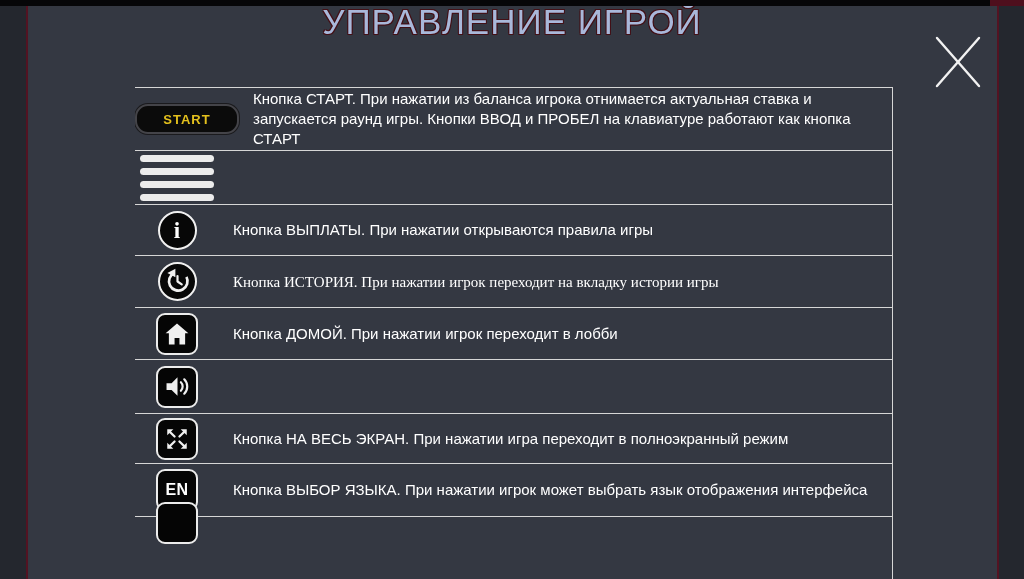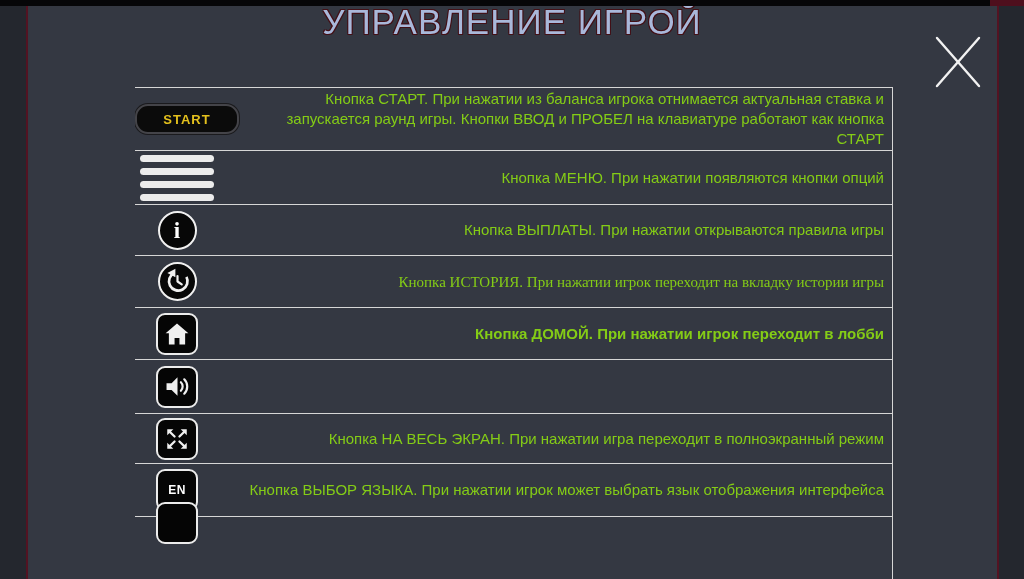--- a/index.html
+++ b/index.html
@@ -30,51 +30,51 @@
   }
   .table {
     position:absolute; left:135px; top:87px; width:758px; height:492px;
     border-right:1px solid #d6d6d6; overflow:hidden;
   }
   .row {
     display:flex; align-items:center; width:100%;
     border-top:1px solid #d6d6d6;
   }
   .row-0 { height:63px; } .row-1 { height:53px; } .row-2 { height:54px; }
-  .row-3 { height:51px; } .row-4 { height:52px;font-family:Liberation Serif, serif; } .row-5 { height:52px;font-weight:bold; }
+  .row-3 { height:51px; } .row-4 { height:52px;font-family:Liberation Serif, serif; } .row-5 { height:52px; }
   .row-6 { height:54px; } .row-7 { height:50px; } .row-8 { height:53px; }
   .row-9 { height:10px; }
   .icon-cell {
     flex:0 0 84px; display:flex; align-items:center; justify-content:center;
     height:100%;
   }
   .row-9 .icon-cell { align-items:flex-start; padding-top:3px; height:auto; }
   .desc {
-    flex:1; margin-left:14px; padding-right:8px; color:#84cc16;
-    font-size:15px; line-height:20px;text-align:right;
+    flex:1; margin-left:14px; padding-right:8px; color:#ffffff;
+    font-size:15px; line-height:20px;
   }
   
   .start-btn {
     width:104px; height:30px; background:#0b0b0b; border:2px solid #444449;
     border-radius:13px; box-shadow:0 0 0 1px #1a1a1d;
     display:flex; align-items:center; justify-content:center;
   }
   .start-label { color:#e3c01d; font-weight:bold; font-size:13px; letter-spacing:1px; }
   .menu-bars { display:flex; flex-direction:column; gap:6px; }
   .menu-bars div { width:74px; height:7px; border-radius:4px; background:#ececec; }
   .circle-icon {
     width:39px; height:39px; border-radius:50%; border:2px solid #f0f0f0;
     background:#070707; display:flex; align-items:center; justify-content:center;
   }
   .info-i { font-family:"Liberation Serif", serif; font-weight:bold; font-size:23px; color:#ffffff; line-height:1; }
   .square-icon {
     width:42px; height:42px; border-radius:9px; border:2px solid #ececec;
     background:#050505; display:flex; align-items:center; justify-content:center;
   }
-  .lang-label { color:#ffffff; font-weight:bold; font-size:12px; letter-spacing:0.5px; }
+  .lang-label { color:#ffffff; font-weight:bold; font-size:16px; letter-spacing:0.5px; }
 </style>
 </head>
 <body>
 
 <div class="page">
   <div class="top-bar"></div>
   <div class="top-bar-red"></div>
   <div class="left-panel"></div>
   <div class="right-panel"></div>
 
@@ -98,21 +98,20 @@
       </div>
       <div class="row row-2">
         <div class="icon-cell">
           <div class="menu-bars">
             <div></div>
             <div></div>
             <div></div>
             <div></div>
           </div>
         </div>
-        <div class="desc">Кнопка МЕНЮ. При нажатии появляются кнопки опций</div>
       </div>
       <div class="row row-3">
         <div class="icon-cell">
           <div class="circle-icon">
             <span class="icon-label info-i">i</span>
           </div>
         </div>
         <div class="desc">Кнопка ВЫПЛАТЫ. При нажатии открываются правила игры</div>
       </div>
       <div class="row row-4">

